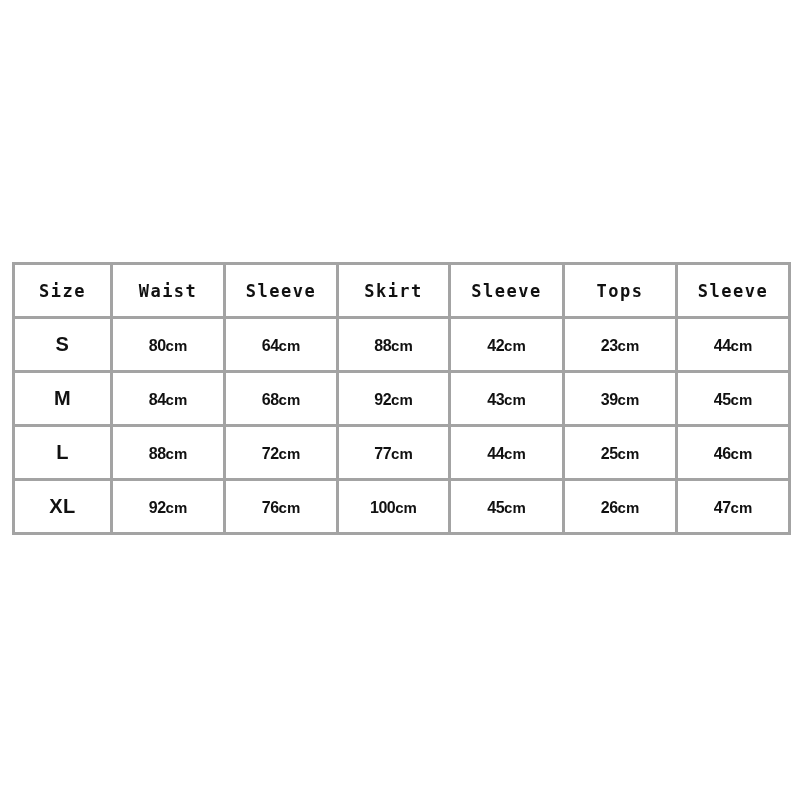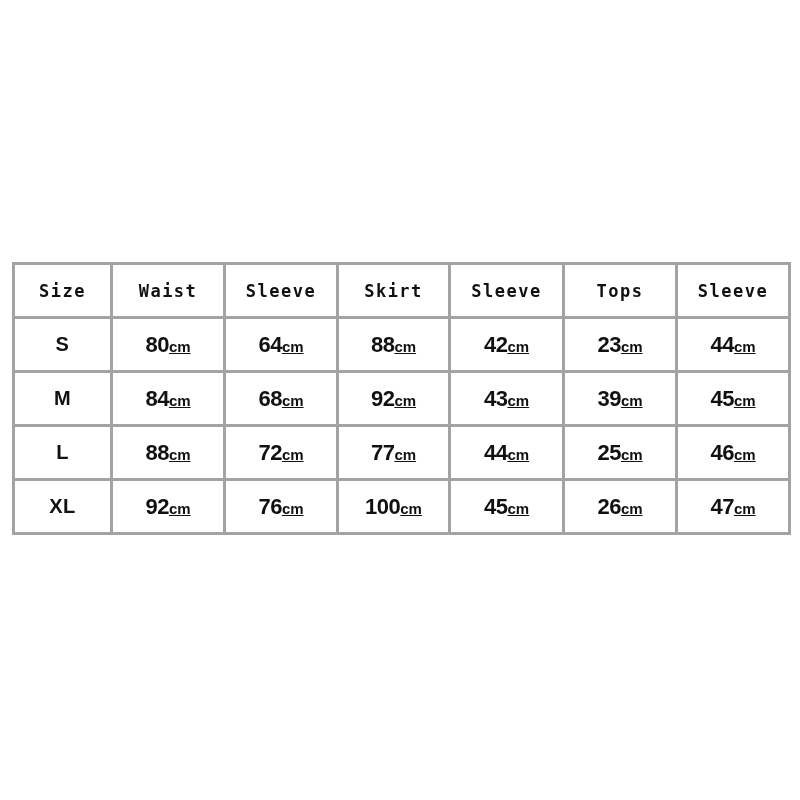--- a/index.html
+++ b/index.html
@@ -60,24 +60,23 @@
     white-space: nowrap;
   }
   td.size-label {
     font-size: 19px;
     letter-spacing: 0.5px;
   }
   .unit {
     font-size: 15px;
     font-weight: bold;
     letter-spacing: 0;
-    text-decoration: underline;
   }
   .num {
-    font-size: 22px;
+    font-size: 16px;
     letter-spacing: -0.5px;
   }
 </style>
 </head>
 <body>
 
 <div id="size-chart-wrap">
   <table class="size-chart">
     <colgroup>
       <col style="width:98px">

